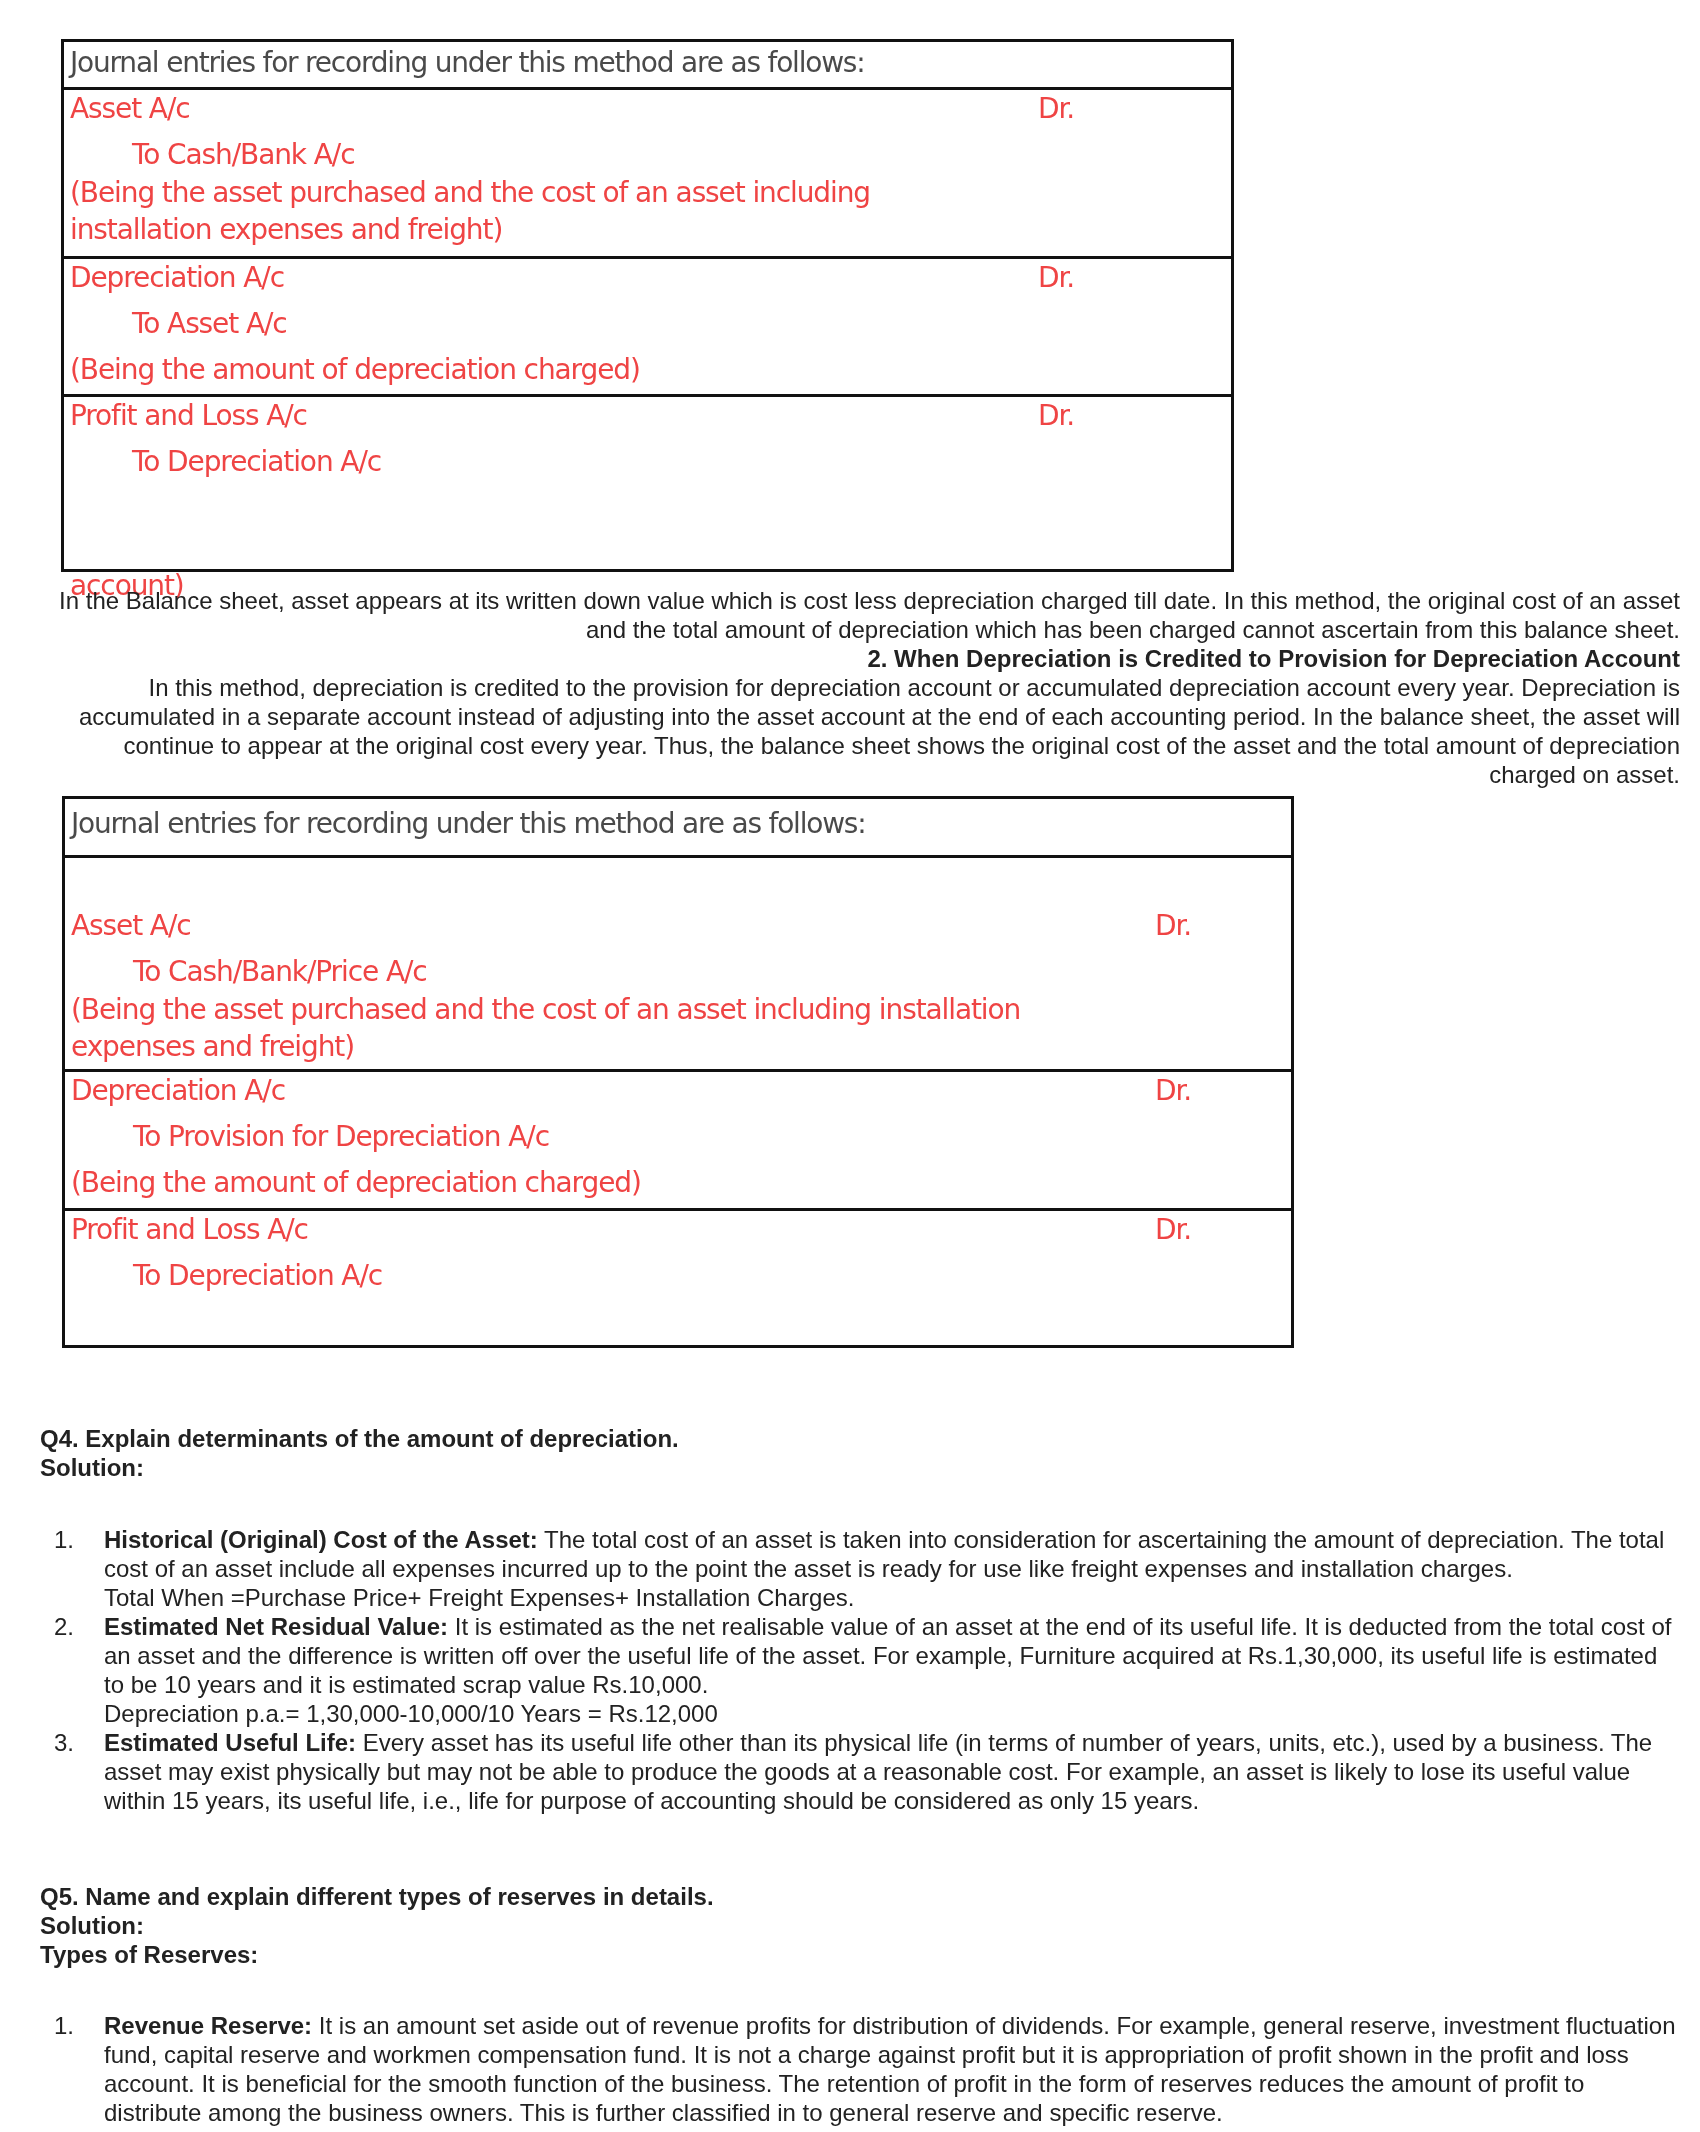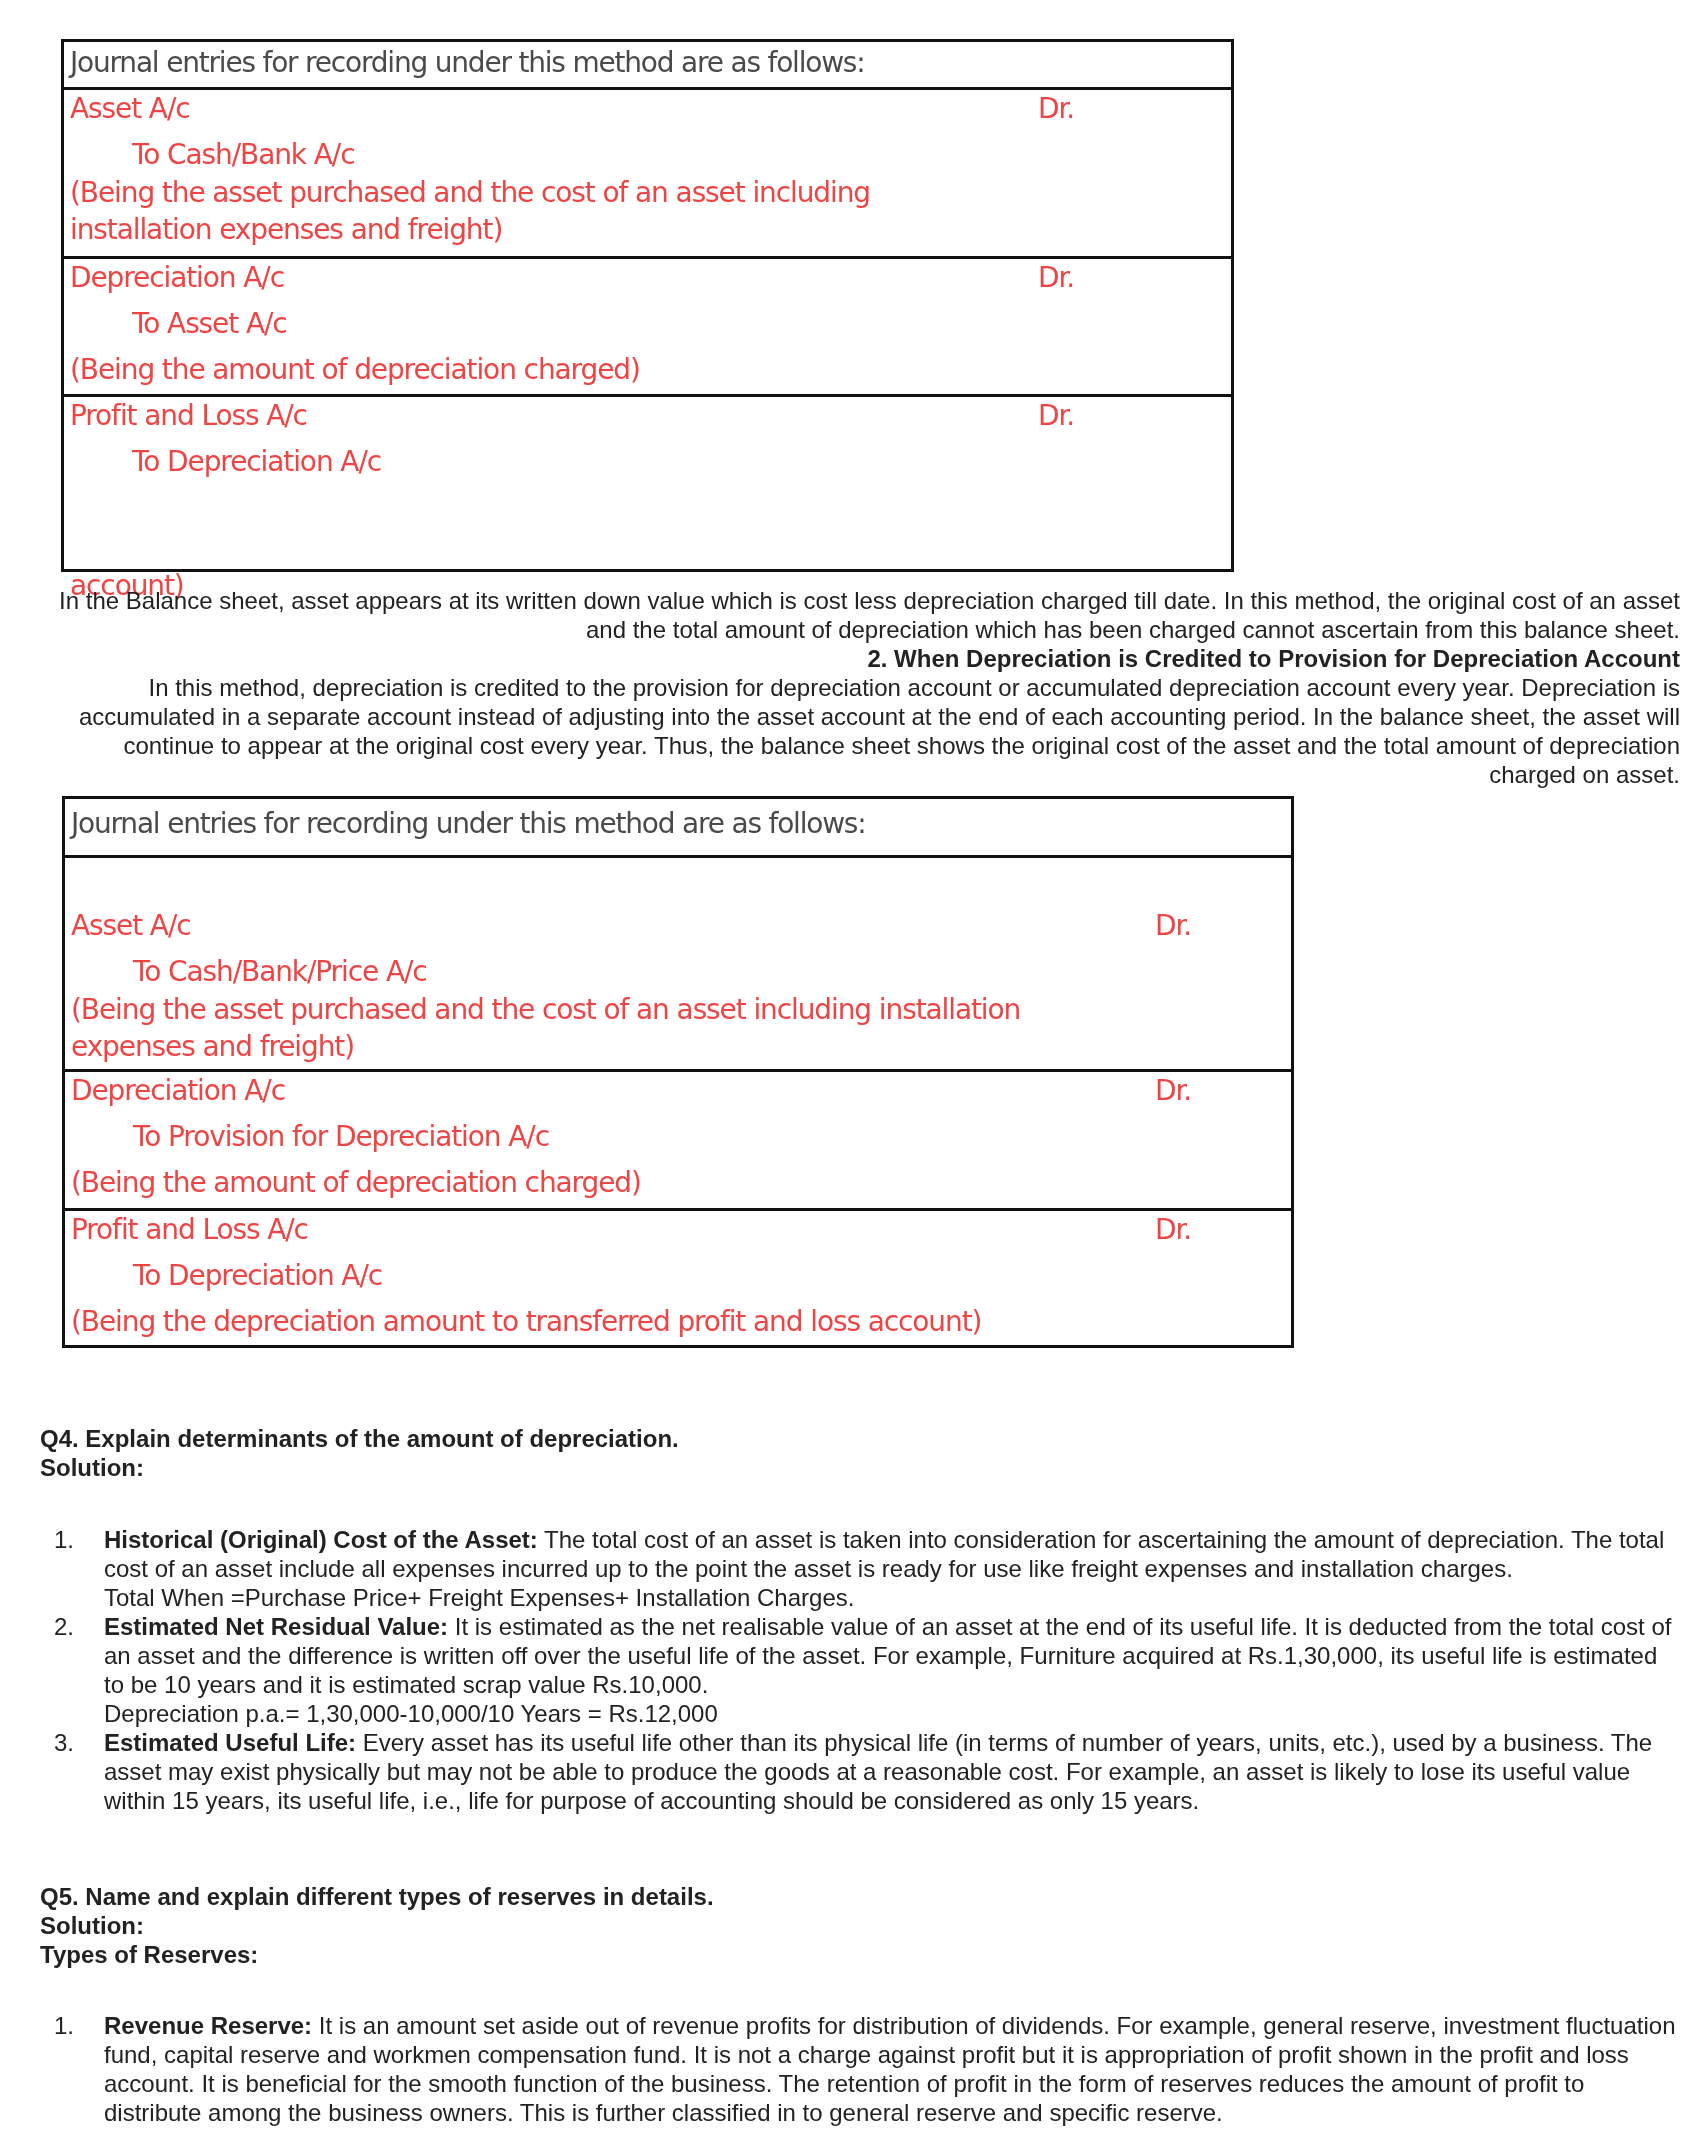--- a/index.html
+++ b/index.html
@@ -64,21 +64,20 @@
   <div class="row" style="top:270px; height:140px;">
     <div class="jt left" style="top:0px;">Depreciation A/c</div>
     <div class="jt dr" style="top:0px; left:1090px;">Dr.</div>
     <div class="jt indent" style="top:46px;">To Provision for Depreciation A/c</div>
     <div class="jt left" style="top:92px;">(Being the amount of depreciation charged)</div>
   </div>
   <div class="row" style="top:409px; height:140px;">
     <div class="jt left" style="top:0px;">Profit and Loss A/c</div>
     <div class="jt dr" style="top:0px; left:1090px;">Dr.</div>
     <div class="jt indent" style="top:46px;">To Depreciation A/c</div>
-    <div class="jt left" style="top:92px;">(Being the depreciation amount to transferred profit and loss account)</div>
   </div>
 </div>
 
 <div class="q" style="top:1424px;">
   <div>Q4. Explain determinants of the amount of depreciation.</div>
   <div>Solution:</div>
 </div>
 
 <div class="list" style="top:1525px;">
   <div class="li">

